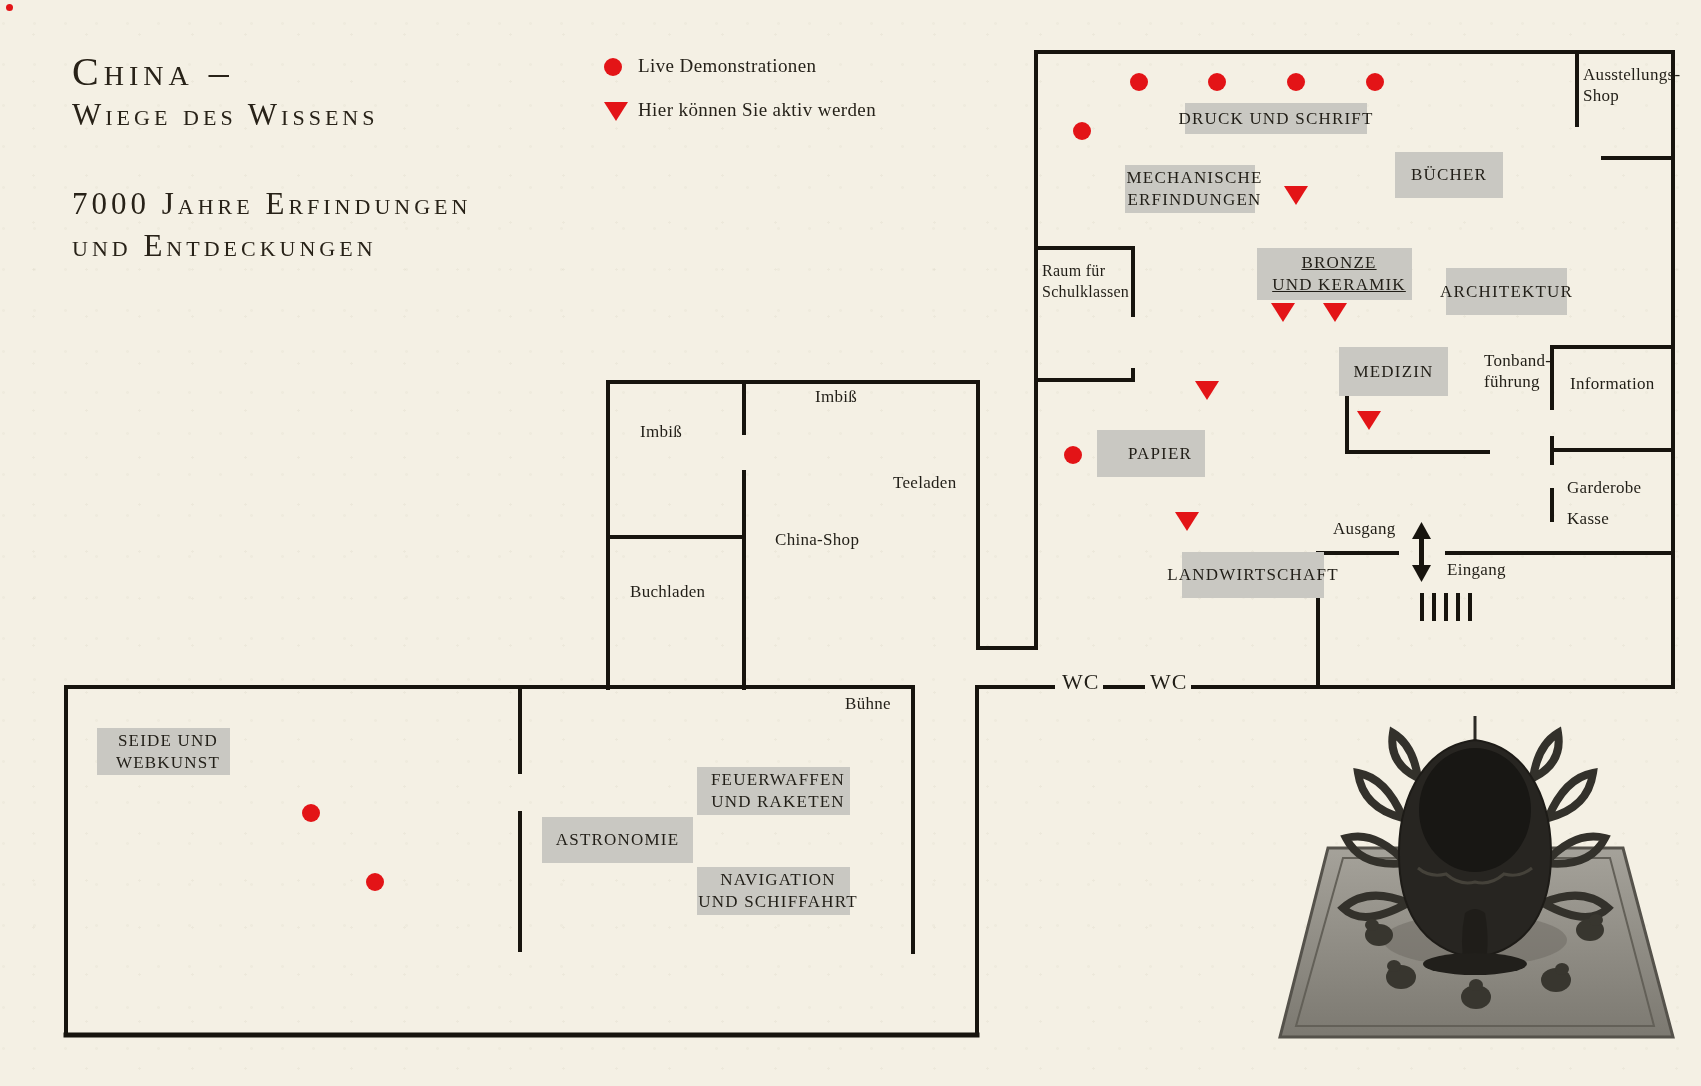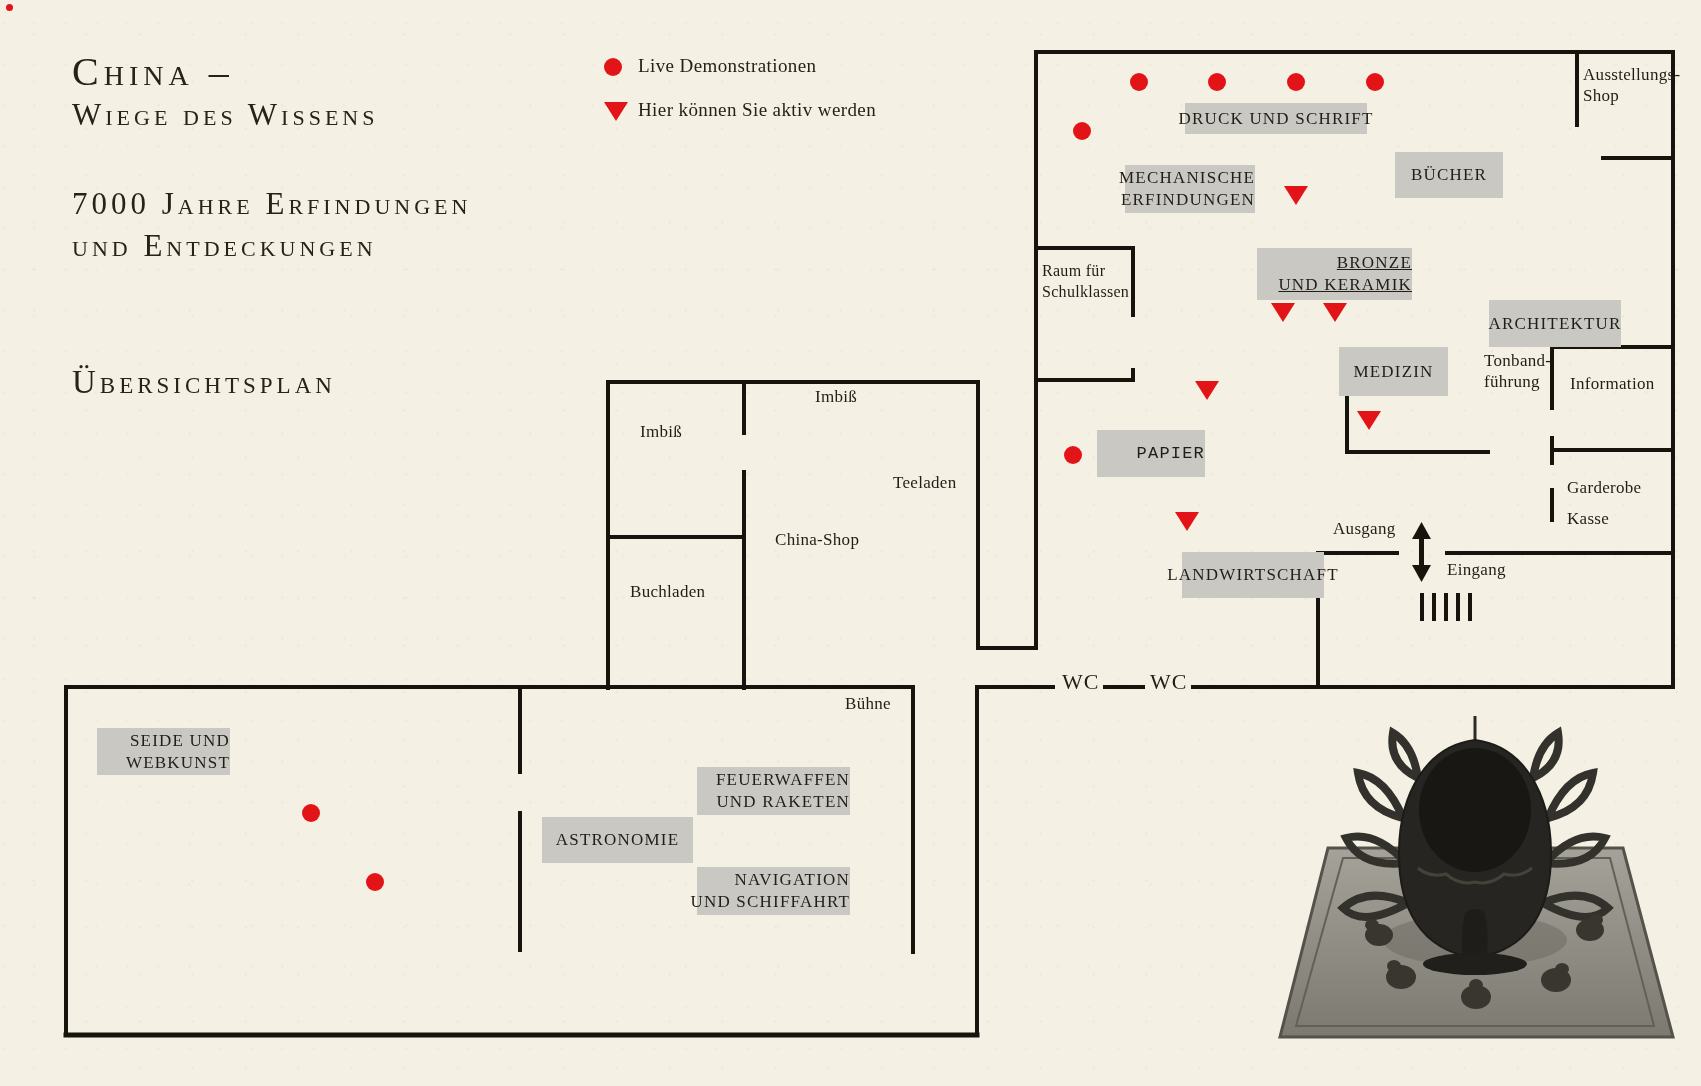--- a/index.html
+++ b/index.html
@@ -16,40 +16,39 @@
   
   .legend-text{position:absolute;font-size:19px;letter-spacing:.4px;white-space:nowrap;}
   
   .dot{position:absolute;width:18px;height:18px;border-radius:50%;background:var(--red);}
   .tri{position:absolute;width:0;height:0;border-left:12px solid transparent;
        border-right:12px solid transparent;border-top:19px solid var(--red);}
   
   .roombox{position:absolute;background:#c9c8c2;color:#211e17;font-size:17px;letter-spacing:1.2px;
            display:flex;flex-direction:column;justify-content:center;white-space:nowrap;box-sizing:border-box;}
   .roombox.center{align-items:center;text-align:center;}
-  .roombox.left{align-items:flex-end;padding-left:9px;}
+  .roombox.left{align-items:center;padding-left:9px;}
   .roombox span{line-height:22px;}
   
   .plain{position:absolute;font-size:17px;color:#211e17;white-space:nowrap;letter-spacing:.3px;}
   .plain span{display:block;line-height:21px;}
   .wc{font-size:22px;letter-spacing:1px;background:#f4f0e4;padding:0 4px;}
   .speck{position:absolute;border-radius:50%;}
 </style>
 </head>
 <body>
 
 <div id="page">
 
   <div class="speck" style="left:6px;top:4px;width:7px;height:7px;background:#e31417;"></div>
 
   <div class="title t-main" style="left:72px;top:48px;">China –</div>
   <div class="title t-sub" style="left:72px;top:97px;">Wiege des Wissens</div>
   <div class="title t-sub" style="left:72px;top:186px;">7000 Jahre Erfindungen</div>
   <div class="title t-sub" style="left:72px;top:228px;">und Entdeckungen</div>
-  <div class="title t-plan" style="left:72px;top:364px;">Übersichtsplan</div>
 
   <div class="dot" style="left:604px;top:58px;"></div>
   <div class="legend-text" style="left:638px;top:55px;">Live Demonstrationen</div>
   <div class="tri" style="left:604px;top:102px;"></div>
   <div class="legend-text" style="left:638px;top:99px;">Hier können Sie aktiv werden</div>
 
   <svg width="1701" height="1086" style="position:absolute;left:0;top:0;" xmlns="http://www.w3.org/2000/svg">
     <g stroke="#17140e" stroke-width="4" stroke-linecap="square">
 
       <line x1="1036" y1="52" x2="1673" y2="52"></line>
@@ -163,27 +162,27 @@
     <span>MECHANISCHE</span>
       <span>ERFINDUNGEN</span>
     </div>
   <div class="roombox center" style="left:1395px;top:152px;width:108px;height:46px;">
     <span>BÜCHER</span>
     </div>
   <div class="roombox left" style="left:1257px;top:248px;width:155px;height:52px;text-decoration:underline;">
     <span>BRONZE</span>
       <span>UND KERAMIK</span>
     </div>
-  <div class="roombox center" style="left:1489px;top:268px;width:132px;height:47px;margin-top:32px;">
+  <div class="roombox center" style="left:1446px;top:268px;width:121px;height:47px;">
     <span>ARCHITEKTUR</span>
     </div>
   <div class="roombox center" style="left:1339px;top:347px;width:109px;height:49px;">
     <span>MEDIZIN</span>
     </div>
-  <div class="roombox left" style="left:1097px;top:430px;width:108px;height:47px;padding-left:18px;font-family:Liberation Mono, monospace;">
+  <div class="roombox left" style="left:1097px;top:430px;width:108px;height:47px;padding-left:18px;">
     <span>PAPIER</span>
     </div>
   <div class="roombox center" style="left:1148px;top:552px;width:142px;height:46px;margin-left:34px;">
     <span>LANDWIRTSCHAFT</span>
     </div>
   <div class="roombox left" style="left:97px;top:728px;width:133px;height:47px;">
     <span>SEIDE UND</span>
       <span>WEBKUNST</span>
     </div>
   <div class="roombox left" style="left:697px;top:767px;width:153px;height:48px;">

